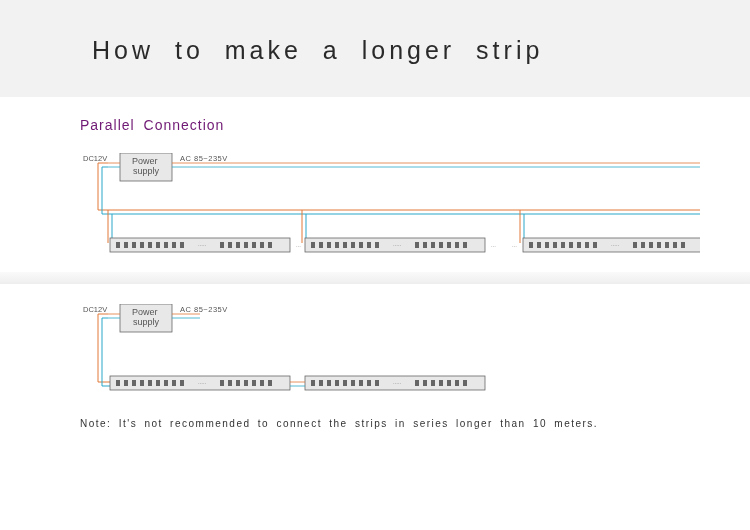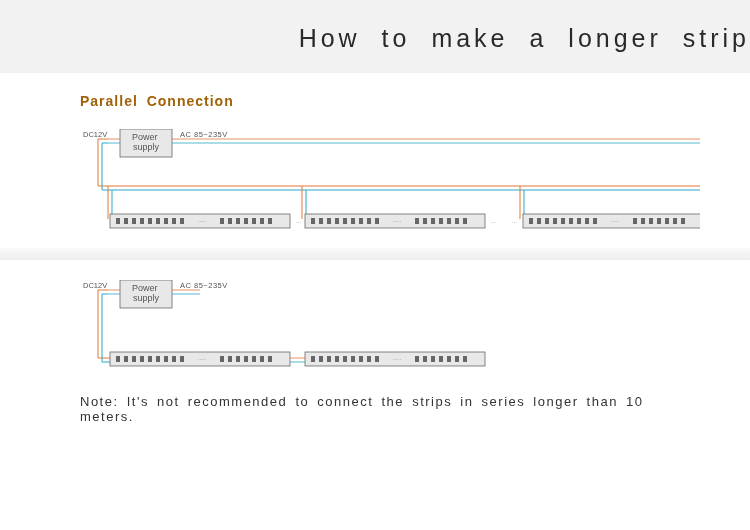--- a/index.html
+++ b/index.html
@@ -1,21 +1,21 @@
 <!DOCTYPE html>
 <html><head>
 <meta charset="utf-8">
 <style>
   body { margin:0; background:#fff; font-family:Verdana,Geneva,sans-serif; width:750px; }
   .head-band { background:#f2f2f2; padding:24px 0 20px 80px; }
-  .head-band h1 { margin:0; font-weight:400; font-size:25px; color:#2a2a2a; letter-spacing:4px; word-spacing:10px;text-align:right; }
+  .head-band h1 { margin:12px; font-weight:400; font-size:25px; color:#2a2a2a; letter-spacing:4px; word-spacing:10px; }
   .sec { padding:20px 80px 0 80px; }
-  .sec-title { font-size:14px; color:#a16207; letter-spacing:1px; word-spacing:4px; margin:0 0 20px 0; font-weight:700; }
+  .sec-title { font-size:14px; color:#701a75; letter-spacing:1px; word-spacing:4px; margin:0 0 20px 0; font-weight:400; }
   .divider { height:12px; background:linear-gradient(#fafafa, #eee); }
-  .note { font-size:13px; color:#333; letter-spacing:1.5px; word-spacing:3px; margin:10px 0 18px 0; }
+  .note { font-size:10px; color:#333; letter-spacing:1.5px; word-spacing:3px; margin:10px 0 18px 0; }
   svg text { font-family:Verdana,Geneva,sans-serif; }
 </style>
 </head>
 <body>
 
 <div class="head-band">
   <h1>How to make a longer strip</h1>
 </div>
 
 <div class="sec">

